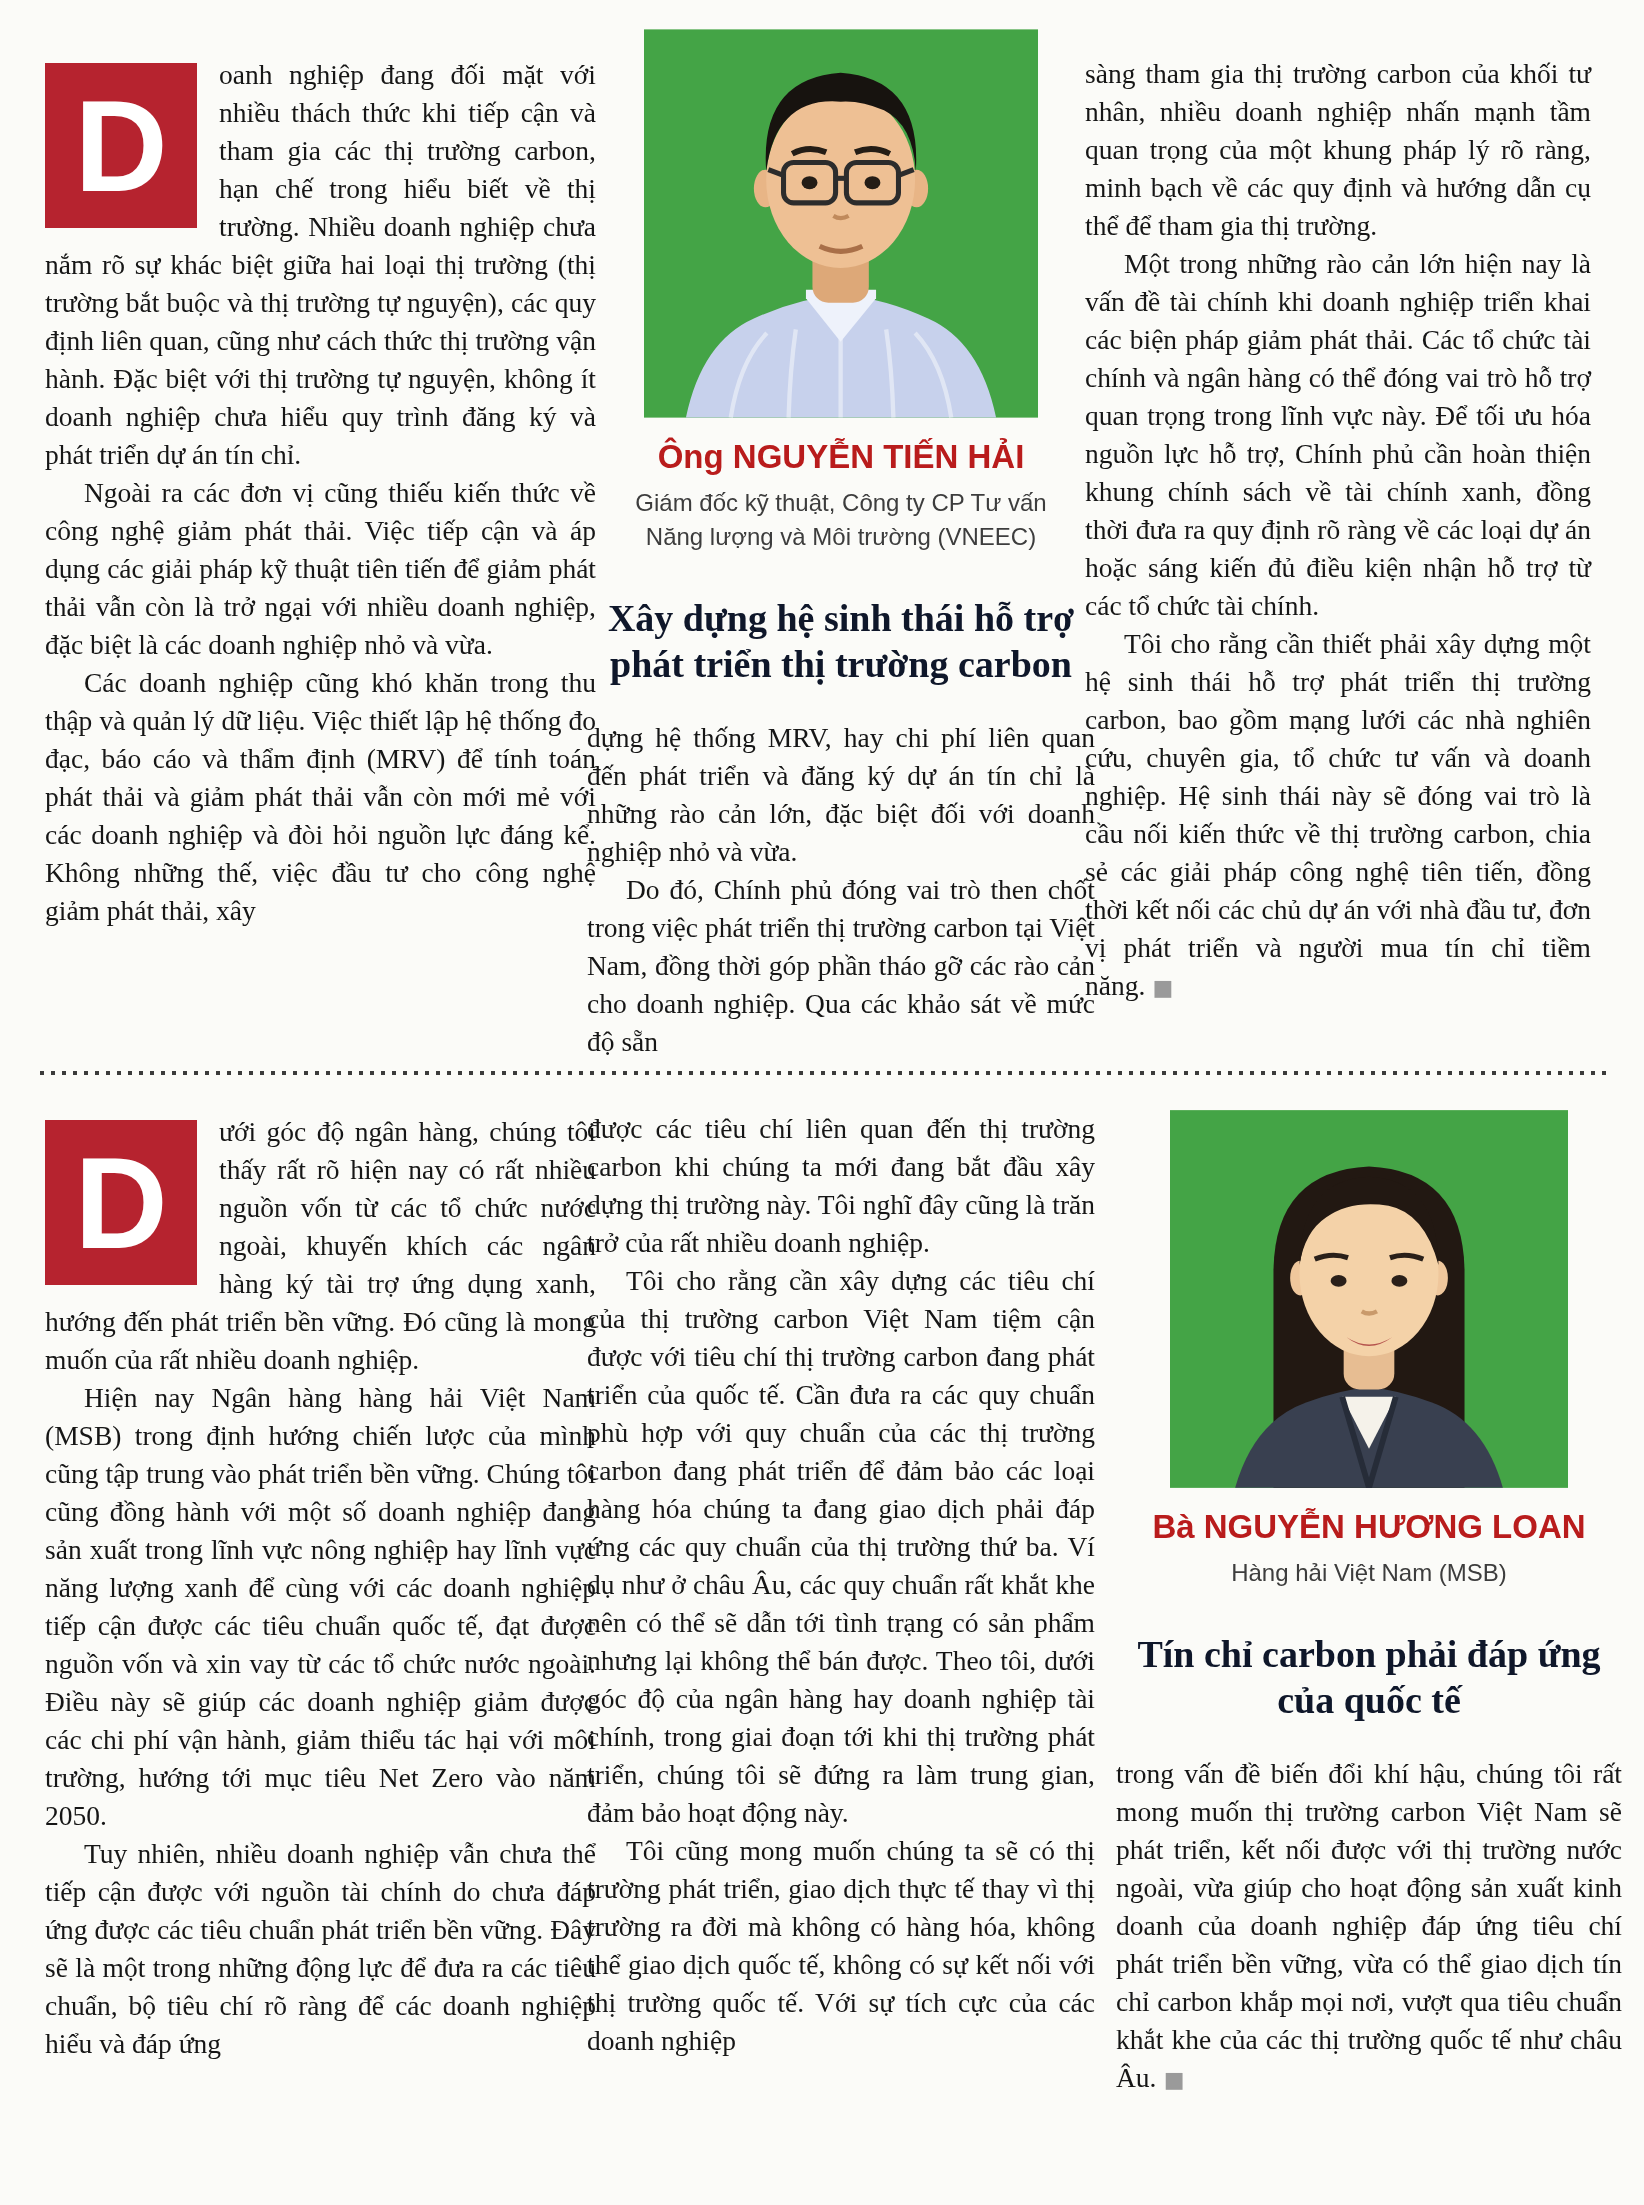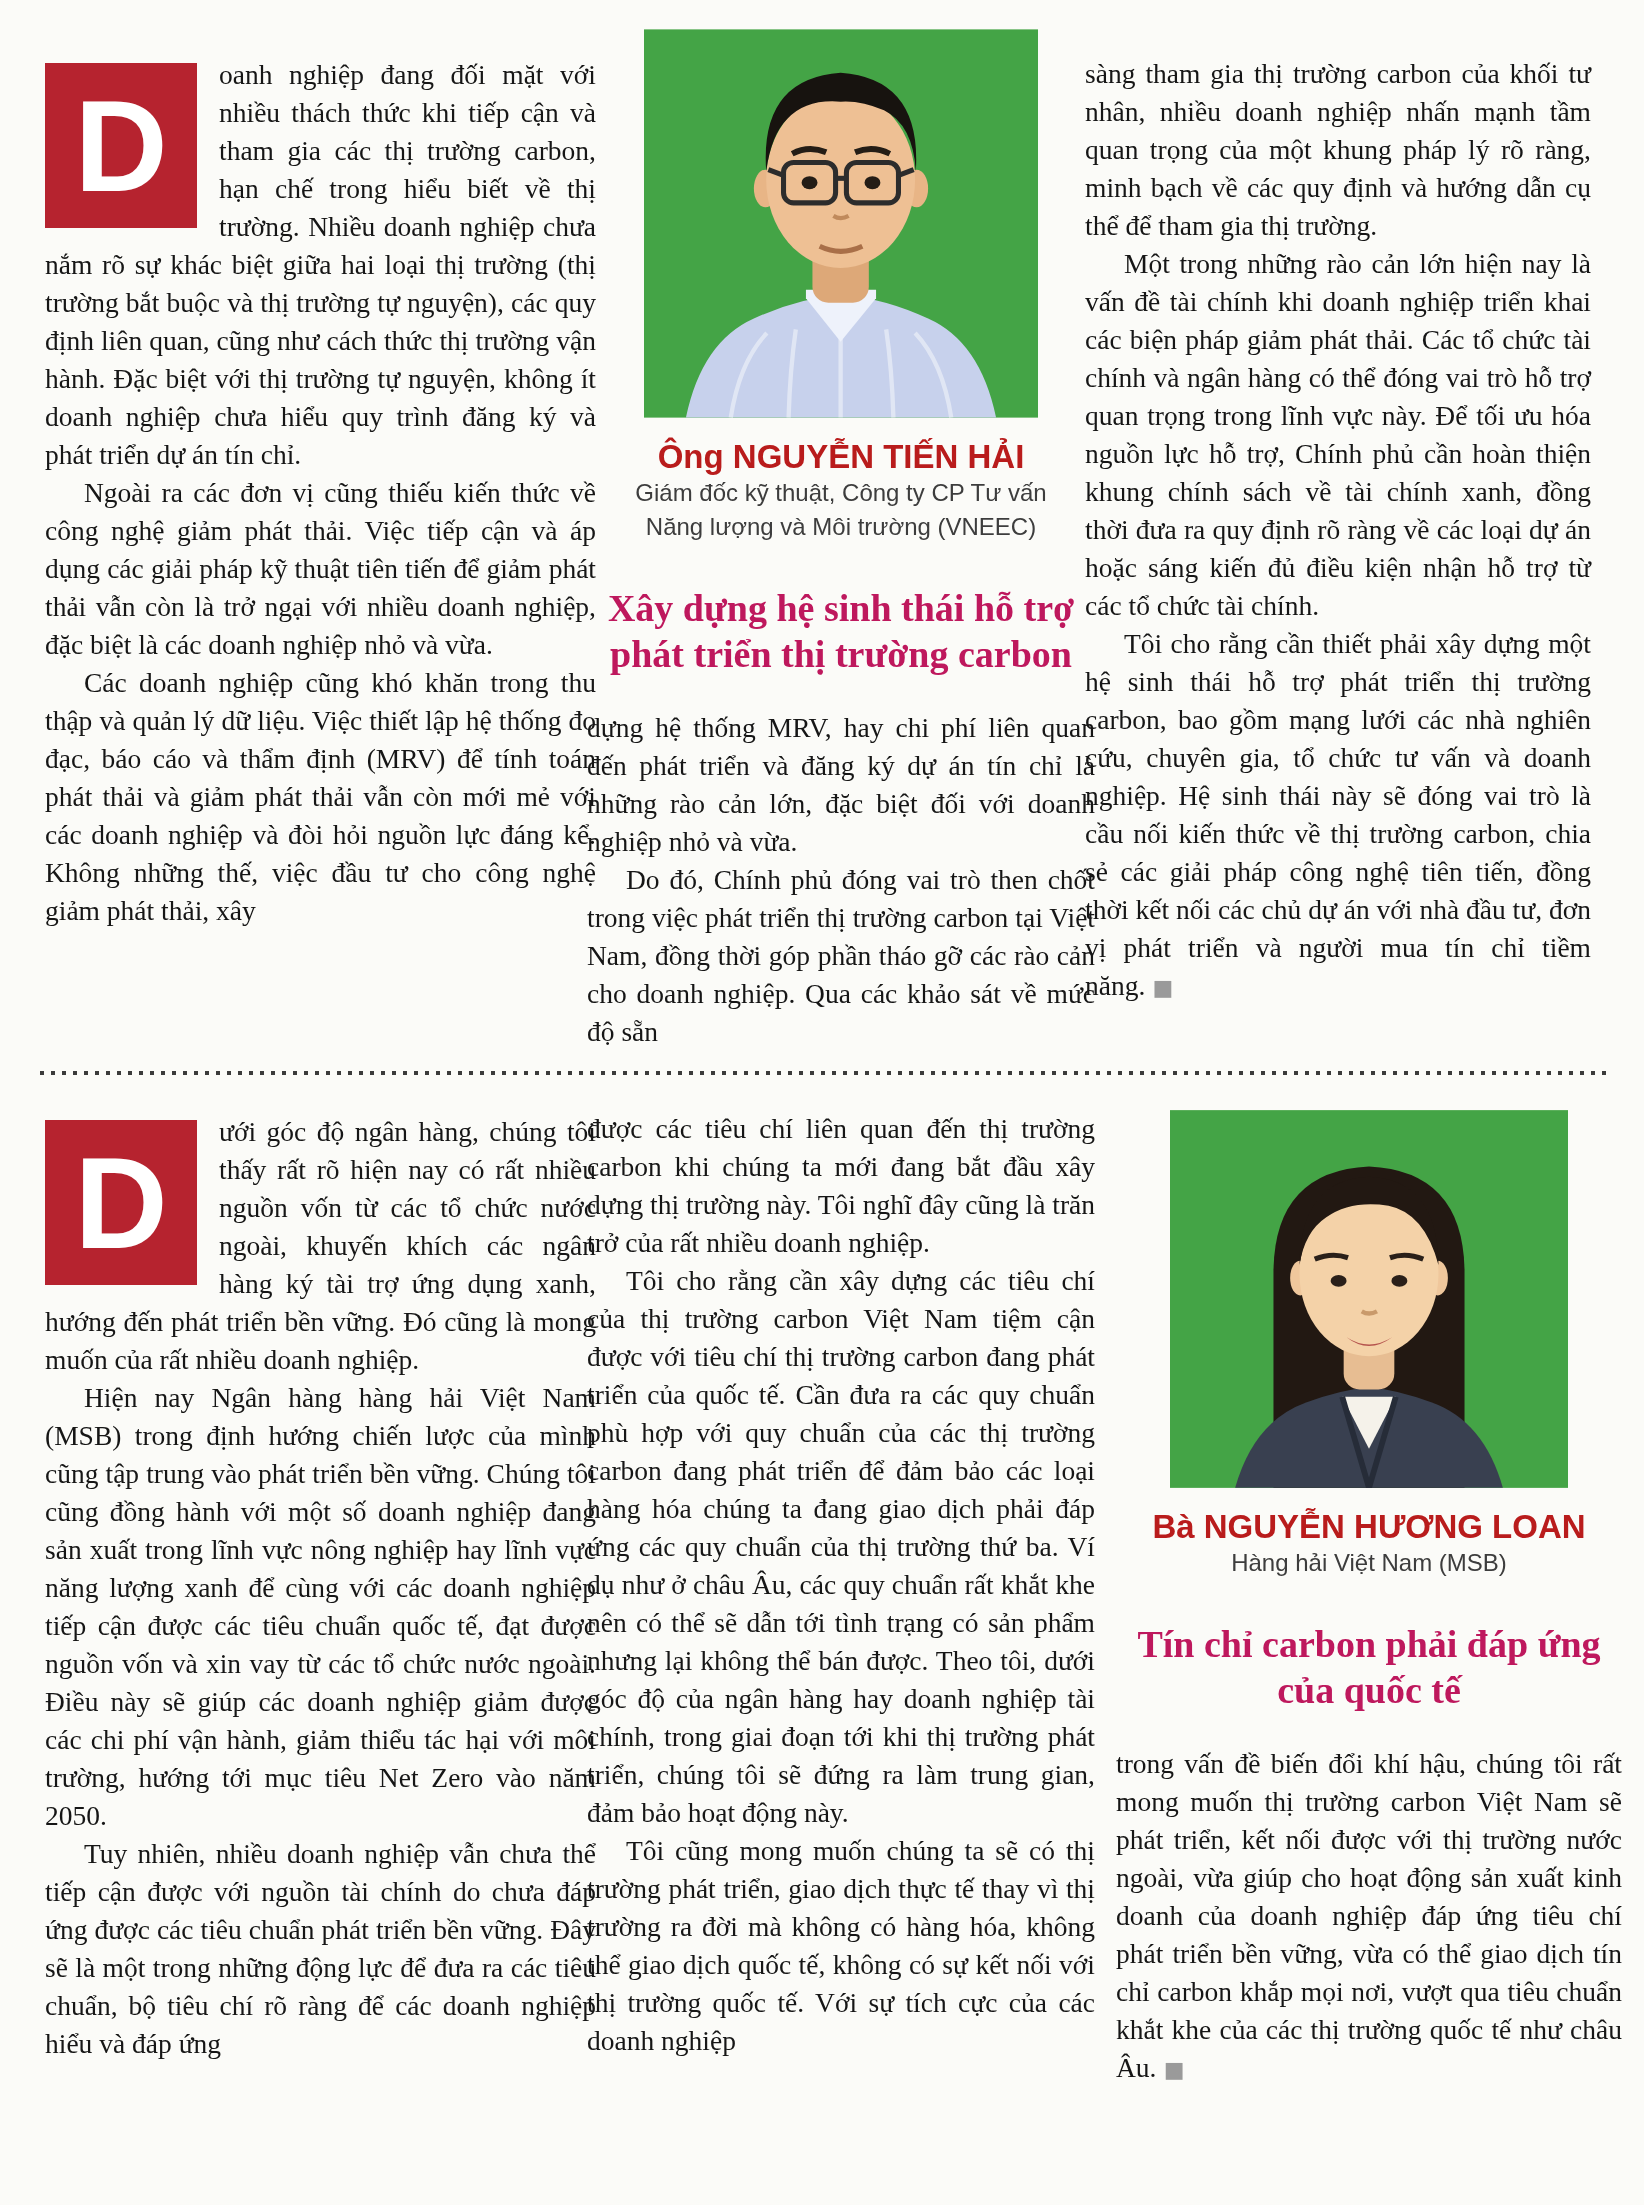--- a/index.html
+++ b/index.html
@@ -17,24 +17,24 @@
     font-family:"Liberation Sans","DejaVu Sans",sans-serif;font-weight:bold;font-size:129px;
     display:flex;align-items:center;justify-content:center;
   }
   .photo-frame{margin:0 auto;display:block;}
   .caption-name{
     font-family:"Liberation Sans","DejaVu Sans",sans-serif;font-weight:700;
     font-size:33px;color:#b91c1c;text-align:center;margin-top:20px;letter-spacing:0px;
   }
   .caption-role{
     font-family:"Liberation Sans","DejaVu Sans",sans-serif;
-    font-size:24px;color:#3d3d3d;text-align:center;line-height:34px;
+    font-size:24px;color:#3d3d3d;text-align:center;line-height:34px;margin-top:10px;
   }
   .headline{
-    font-size:38px;font-weight:700;color:#be185d;text-align:center;line-height:46px;
+    font-size:38px;font-weight:700;color:#0f172a;text-align:center;line-height:46px;
   }
   .headline-gap{margin-top:41px;}
   .body-gap{margin-top:32px;}
   .endmark{color:#9a9a9a;font-size:22px;margin-left:7.2px;font-family:"DejaVu Sans",sans-serif;}
   .dotted-divider{
     position:absolute;left:40px;top:1071px;width:1566px;height:3.6px;
     background:repeating-linear-gradient(90deg,#3b3b3b 0 3.6px,transparent 3.6px 11px);
   }
   #top-col1{left:45px;top:56px;width:551px;}
   #top-col2{left:587px;top:29px;width:508px;}

